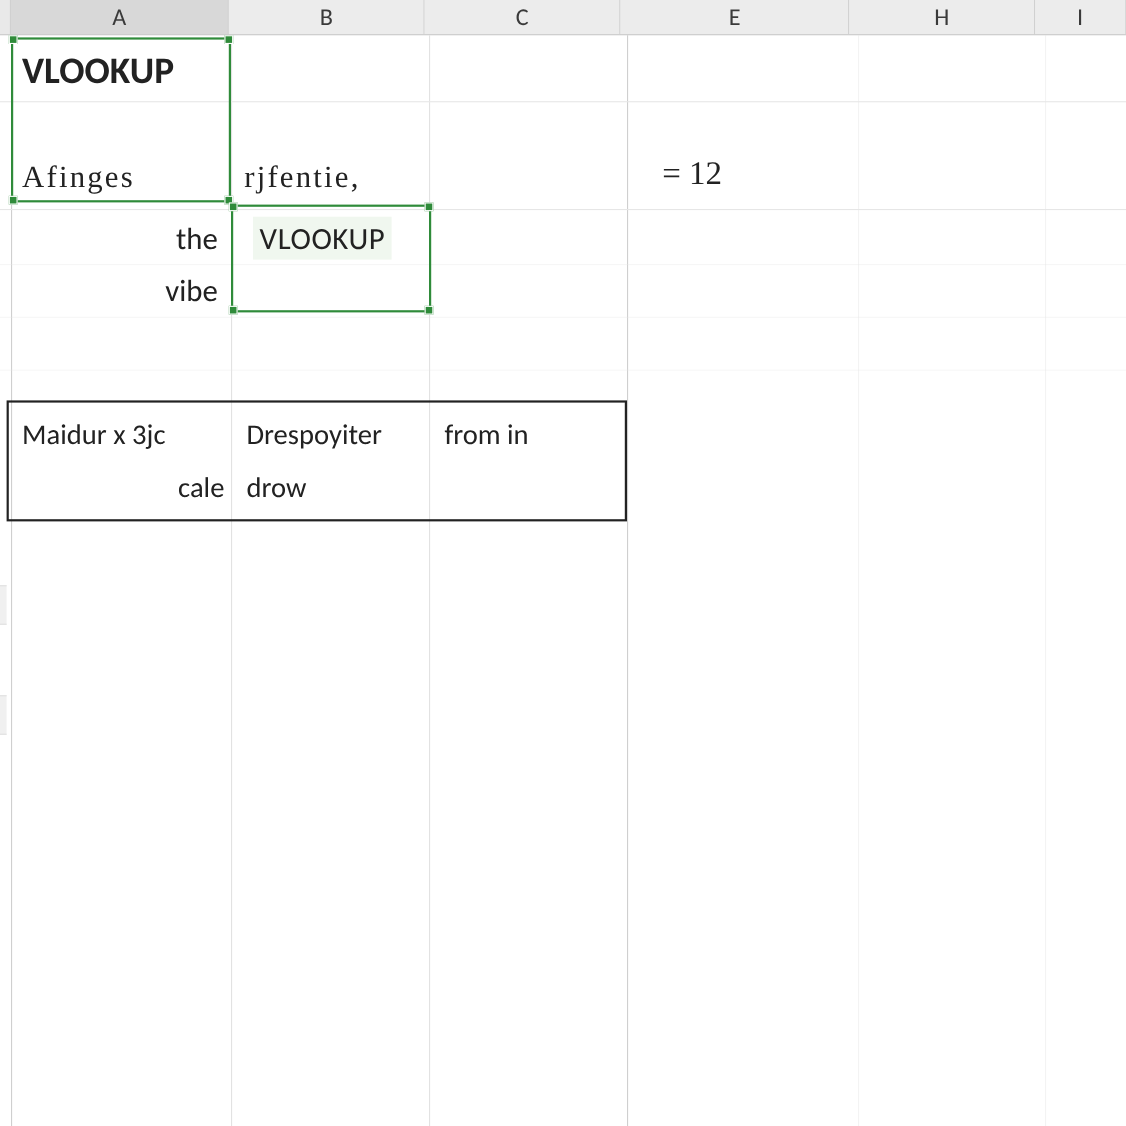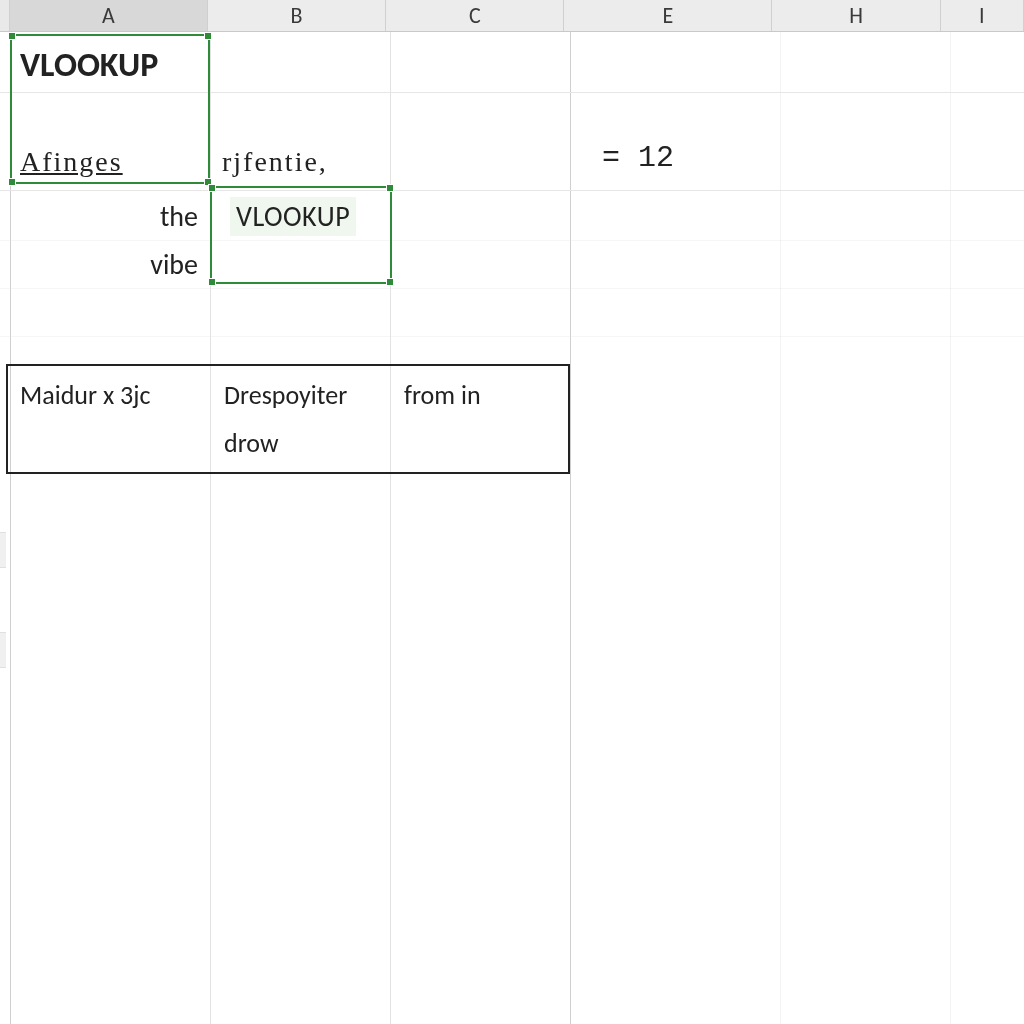--- a/index.html
+++ b/index.html
@@ -57,21 +57,21 @@
     display: flex;
     align-items: center;
     padding: 0 6px;
     font-size: 28px;
   }
   .cell.right { justify-content: flex-end; }
 
   .vlookup { font-size: 34px; font-weight: 700; }
   .hlookup { font-size: 28px; font-variant: small-caps; background: #f0f7ef; padding: 2px 6px; letter-spacing: .5px; }
   .hand { font-family: "Segoe Script", "Comic Sans MS", cursive; letter-spacing: 2px; }
-  .eq   { font-family: Liberation Mono, monospace; }
+  .eq   { font-family: Liberation Serif, serif; }
 
   
   .blackbox { position: absolute; border: 2px solid #222; }
 
   
   .row-nub { position: absolute; left:0; width: 6px; height: 36px; background: #f0f0f0; border-top:1px solid #e0e0e0; border-bottom:1px solid #e0e0e0; }
 </style>
 </head>
 <body>
 
@@ -106,37 +106,38 @@
     <div class="row-nub" style="top:600px"></div>
 
     <div class="cell vlookup" style="left:14px; top:6px; width:196px; height:52px;">VLOOKUP</div>
     <div class="sel" style="left:10px; top:2px; width:200px; height:150px;">
       <div class="handle tl"></div>
         <div class="handle tr"></div>
         <div class="handle bl"></div>
         <div class="handle br"></div>
     </div>
 
-    <div class="cell hand" style="left:14px; top:108px; width:196px; height:44px;text-decoration:underline;">Afinges</div>
+    <div class="cell hand" style="left:14px; top:108px; width:196px; height:44px;">Afinges</div>
     <div class="cell hand" style="left:216px; top:108px; width:176px; height:44px;">rjfentie,</div>
     <div class="cell eq" style="left:596px; top:104px; width:160px; height:44px; font-size:30px;">= 12</div>
 
     <div class="cell right" style="left:14px; top:162px; width:190px; height:44px; font-size:28px;">the</div>
     <div class="cell" style="left:224px; top:162px; width:166px; height:44px;">
       <span class="hlookup">VLOOKUP</span>
     </div>
     <div class="sel" style="left:210px; top:154px; width:182px; height:98px;">
       <div class="handle tl"></div>
         <div class="handle tr"></div>
         <div class="handle bl"></div>
         <div class="handle br"></div>
     </div>
 
     <div class="cell right" style="left:14px; top:210px; width:190px; height:44px; font-size:28px;">vibe</div>
 
     <div class="blackbox" style="left:6px; top:332px; width:564px; height:110px;"></div>
     <div class="cell" style="left:14px; top:342px; width:200px; height:42px; font-size:26px;">Maidur x 3jc</div>
+    <div class="cell right" style="left:14px; top:390px; width:196px; height:42px; font-size:26px;">cale</div>
     <div class="cell" style="left:218px; top:342px; width:176px; height:42px; font-size:26px;">Drespoyiter</div>
     <div class="cell" style="left:218px; top:390px; width:176px; height:42px; font-size:26px;">drow</div>
     <div class="cell" style="left:398px; top:342px; width:176px; height:42px; font-size:26px;">from in</div>
 
   </div>
 </div>
 
 </body></html>

